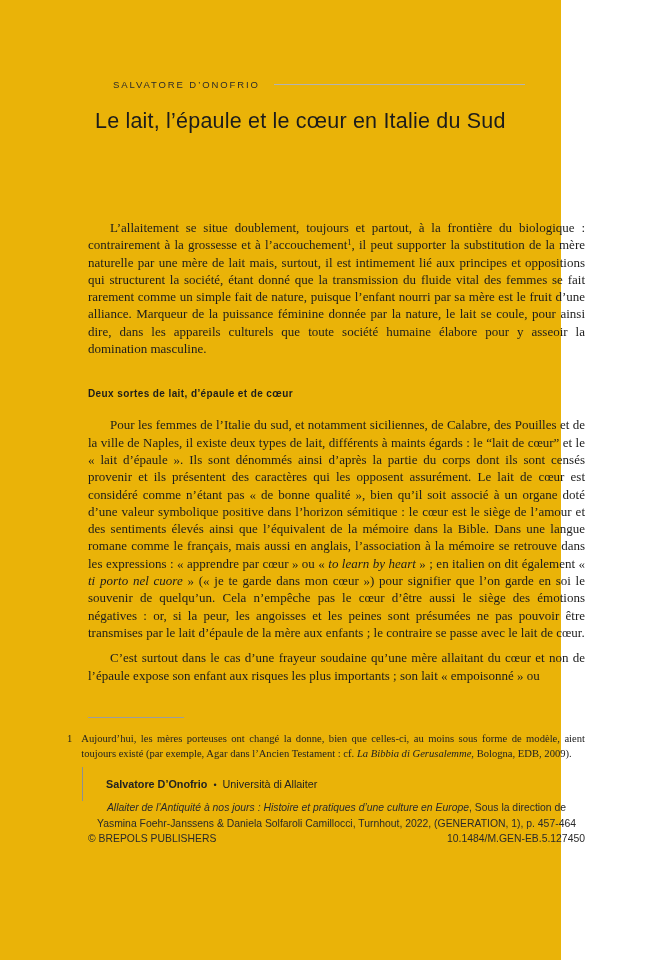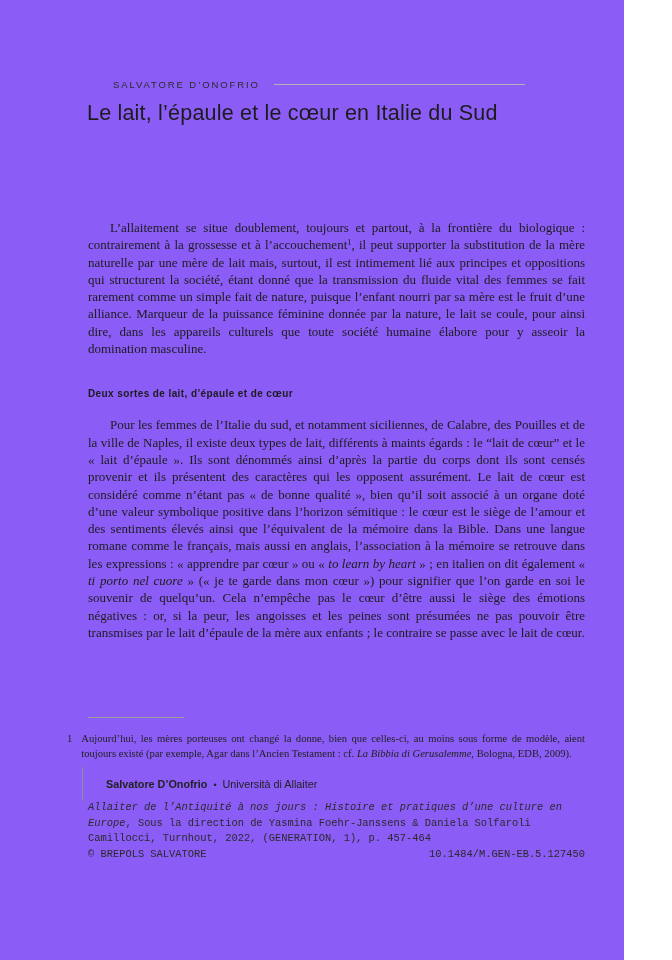--- a/index.html
+++ b/index.html
@@ -3,37 +3,37 @@
 <meta charset="utf-8">
 <style>
   html, body { margin: 0; padding: 0; }
   body {
     width: 672px; height: 960px;
     background: #ffffff;
     font-family: "Liberation Serif", serif;
     color: #1c1c1c;
     overflow: hidden;
   }
-  .page { position: relative; width: 624px; height: 960px; background: #8b5cf6; }
+  .page { position: relative; width: 561px; height: 960px; background: #eab308; }
 
   
   .author-row {
     position: absolute; top: 79px; left: 113px; width: 412px;
     display: flex; align-items: center; gap: 14px;
   }
   .author-name {
     font-family: "Liberation Sans", sans-serif;
     font-size: 9.5px; letter-spacing: 1.9px; color: #2a2a2a;
     white-space: nowrap;
   }
   .header-rule { flex: 1; height: 1px; background: #b3b3b3; }
 
   .chapter-title {
     position: absolute; top: 101px; left: 87px; width: 520px;
-    margin: 0;
+    margin: 8px;
     font-family: "Liberation Sans", sans-serif;
     font-weight: 400; font-size: 21.5px; color: #1c1c1c;
     letter-spacing: 0.2px;
   }
 
   
   .main-text {
     position: absolute; top: 211px; left: 88px; width: 497px;
   }
   .body-para {
@@ -73,22 +73,22 @@
     display: flex; align-items: center; gap: 6px;
     font-family: "Liberation Sans", sans-serif;
     font-size: 10.8px; color: #222;
   }
   .affil-author { font-weight: 700; }
   .affil-sep { font-size: 9px; position: relative; top: 0.5px; }
 
   
   .imprint {
     position: absolute; top: 800px; left: 88px; width: 497px;
-    font-family: Liberation Mono, monospace;
-    font-size: 10.4px; line-height: 15.5px; color: #2a2a2a;
+    font-family: Liberation Sans, sans-serif;
+    font-size: 10.4px; line-height: 15.5px; color: #2a2a2a; text-align: center;
   }
   .imprint p { margin: 0; }
   .imprint-row { display: flex; justify-content: space-between; }
 </style>
 </head>
 <body>
 
 <div class="page">
 
   <div class="author-row">
@@ -98,36 +98,37 @@
 
   <h1 class="chapter-title">Le lait, l’épaule et le cœur en Italie du Sud</h1>
 
   <div class="main-text">
     <p class="body-para indent"><span>L’allaitement se situe doublement, toujours et partout, à la frontière du biologique : contrairement à la grossesse et à l’accouchement</span><sup class="note-sup">1</sup><span>, il peut supporter la substitution de la mère naturelle par une mère de lait mais, surtout, il est intimement lié aux principes et oppositions qui structurent la société, étant donné que la transmission du fluide vital des femmes se fait rarement comme un simple fait de nature, puisque l’enfant nourri par sa mère est le fruit d’une alliance. Marqueur de la puissance féminine donnée par la nature, le lait se coule, pour ainsi dire, dans les appareils culturels que toute société humaine élabore pour y asseoir la domination masculine.</span></p>
 
     <h2 class="section-heading">Deux sortes de lait, d’épaule et de cœur</h2>
 
     <p class="body-para indent"><span>Pour les femmes de l’Italie du sud, et notamment siciliennes, de Calabre, des Pouilles et de la ville de Naples, il existe deux types de lait, différents à maints égards : le “lait de cœur” et le « lait d’épaule ». Ils sont dénommés ainsi d’après la partie du corps dont ils sont censés provenir et ils présentent des caractères qui les opposent assurément. Le lait de cœur est considéré comme n’étant pas « de bonne qualité », bien qu’il soit associé à un organe doté d’une valeur symbolique positive dans l’horizon sémitique : le cœur est le siège de l’amour et des sentiments élevés ainsi que l’équivalent de la mémoire dans la Bible. Dans une langue romane comme le français, mais aussi en anglais, l’association à la mémoire se retrouve dans les expressions : « apprendre par cœur » ou « </span><i>to learn by heart</i><span> » ; en italien on dit également « </span><i>ti porto nel cuore</i><span> » (« je te garde dans mon cœur ») pour signifier que l’on garde en soi le souvenir de quelqu’un. Cela n’empêche pas le cœur d’être aussi le siège des émotions négatives : or, si la peur, les angoisses et les peines sont présumées ne pas pouvoir être transmises par le lait d’épaule de la mère aux enfants ; le contraire se passe avec le lait de cœur.</span></p>
 
+    <p class="body-para indent">C’est surtout dans le cas d’une frayeur soudaine qu’une mère allaitant du cœur et non de l’épaule expose son enfant aux risques les plus importants ; son lait « empoisonné » ou</p>
   </div>
 
   <div class="footnote-sep"></div>
 
   <div class="footnote">
     <span class="fn-num">1</span>
     <span class="fn-text"><span>Aujourd’hui, les mères porteuses ont changé la donne, bien que celles-ci, au moins sous forme de modèle, aient toujours existé (par exemple, Agar dans l’Ancien Testament : cf. </span><i>La Bibbia di Gerusalemme</i><span>, Bologna, EDB, 2009).</span></span>
   </div>
 
   <div class="affiliation">
     <span class="affil-author">Salvatore D’Onofrio</span>
     <span class="affil-sep">•</span>
     <span class="affil-inst">Università di Allaiter</span>
   </div>
 
   <div class="imprint">
     <p><i>Allaiter de l’Antiquité à nos jours : Histoire et pratiques d’une culture en Europe</i><span>, Sous la direction de Yasmina Foehr-Janssens &amp; Daniela Solfaroli Camillocci, Turnhout, 2022, (GENERATION, 1), p. 457-464</span></p>
     <div class="imprint-row">
-      <span>© BREPOLS SALVATORE</span>
+      <span>© BREPOLS PUBLISHERS</span>
       <span>10.1484/M.GEN-EB.5.127450</span>
     </div>
   </div>
 
 </div>
 
 </body></html>

